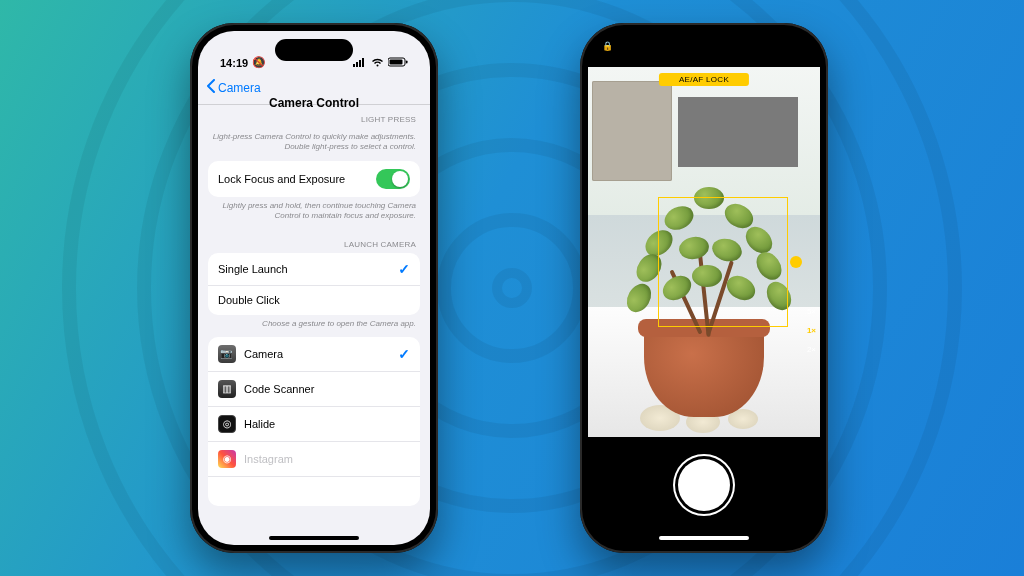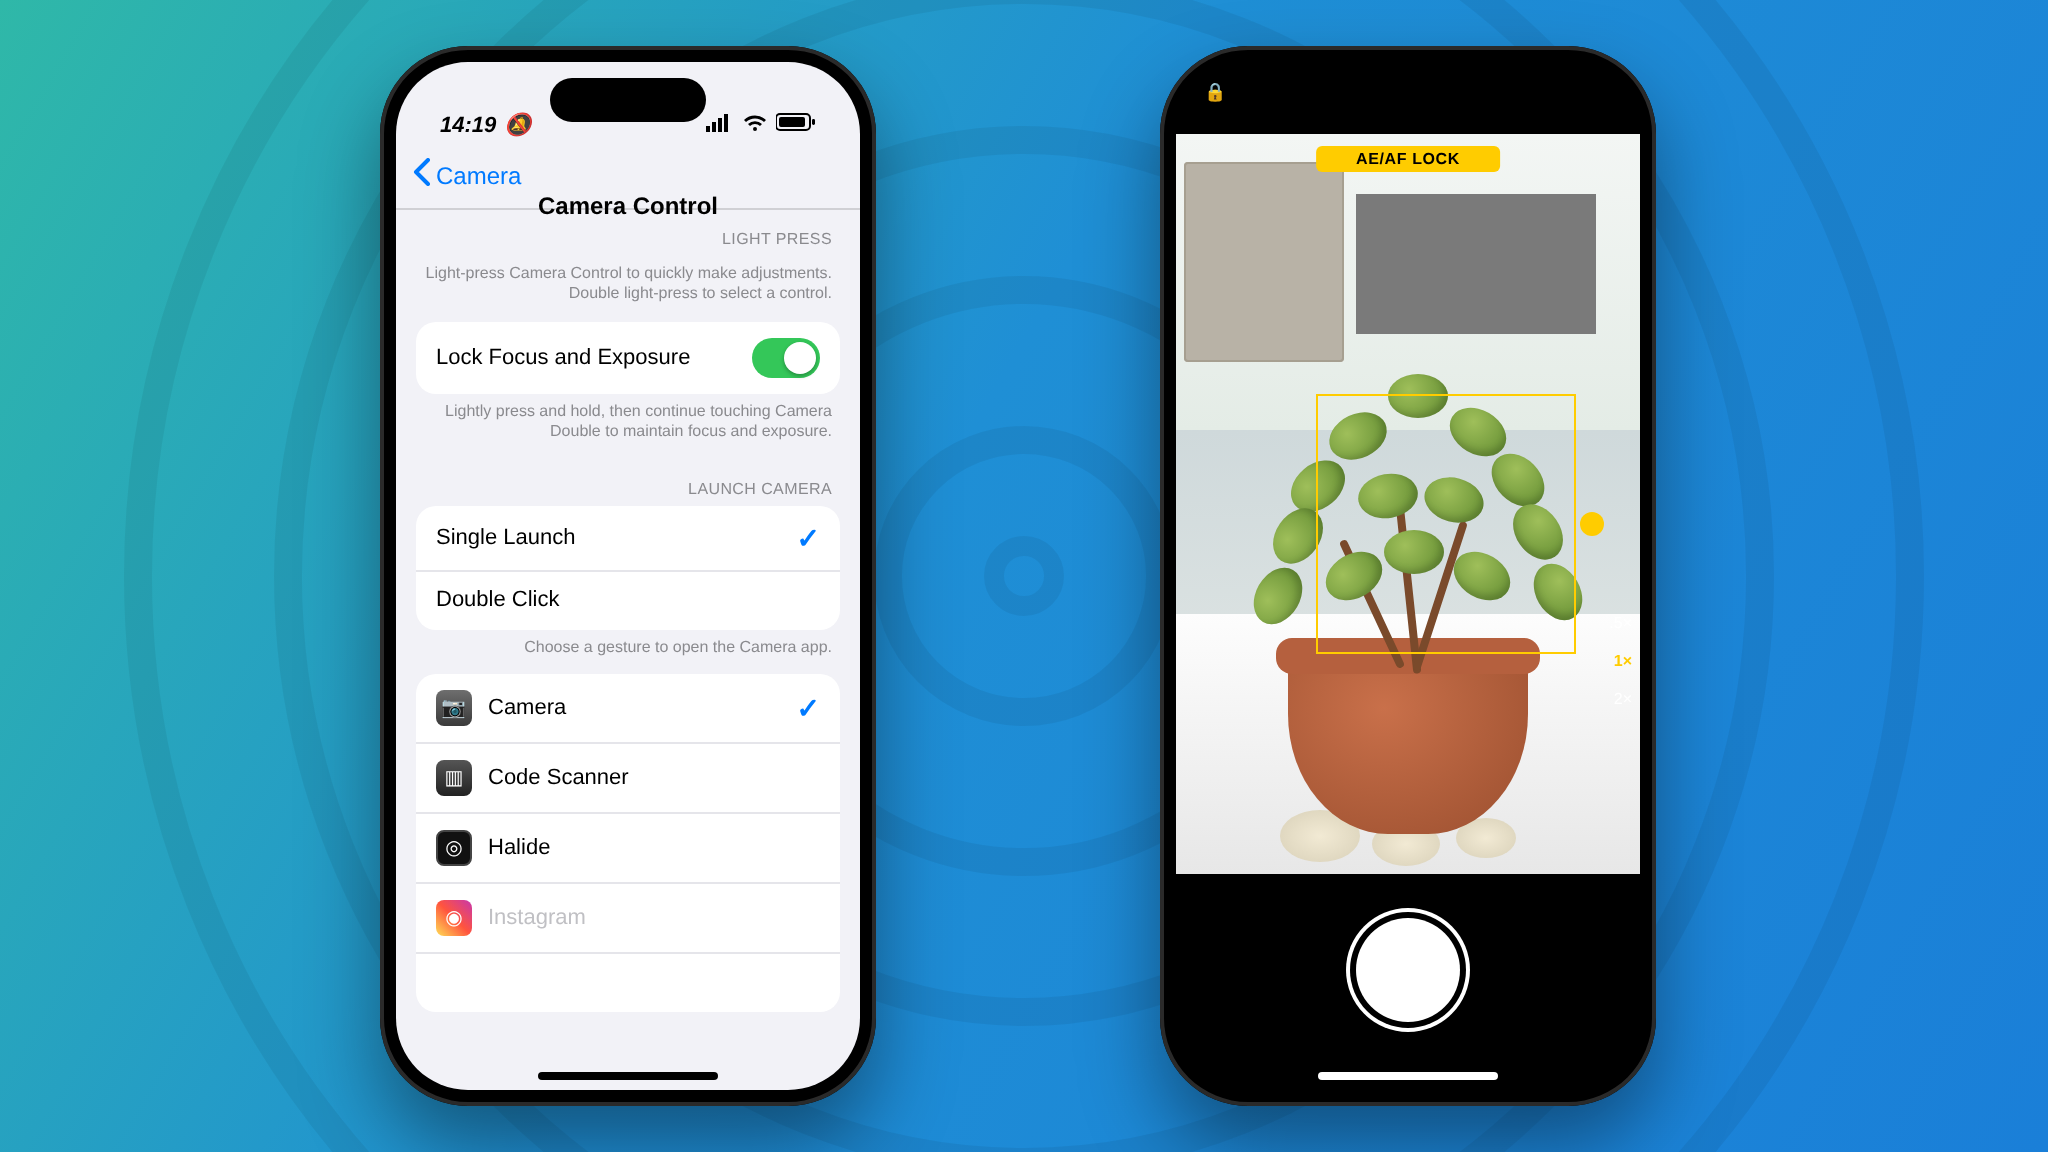--- a/index.html
+++ b/index.html
@@ -72,21 +72,21 @@
     height: 40px;
     display: flex;
     align-items: flex-end;
     justify-content: space-between;
     padding: 0 22px 2px 22px;
     font-size: 11px;
     font-weight: 600;
     position: relative;
     z-index: 10;
   }
-  .status-left { display: flex; align-items: center; gap: 4px; font-style: italic; }
+  .status-left { display: flex; align-items: center; gap: 4px; }
   .status-right { display: flex; align-items: center; gap: 4px; }
 
   .nav-bar {
     height: 34px;
     display: flex;
     align-items: center;
     background: #f2f2f7;
     position: relative;
     border-bottom: 0.5px solid #d0d0d4;
   }
@@ -116,20 +116,21 @@
     color: #8a8a8e;
     text-transform: uppercase;
     padding: 10px 14px 4px;
     letter-spacing: 0.2px;
   }
   .section-footer {
     font-size: 8px;
     color: #8a8a8e;
     padding: 4px 14px 8px;
     line-height: 1.3;
+    font-style: italic;
   }
   .cell-group {
     margin: 0 10px;
     background: #fff;
     border-radius: 10px;
     overflow: hidden;
   }
   .cell {
     display: flex;
     align-items: center;
@@ -205,21 +206,21 @@
     background: linear-gradient(#dfe7ea 0%, #cfd9db 40%, #e8ece9 100%);
     overflow: hidden;
   }
   .ae-lock-badge {
     position: absolute;
     top: 6px; left: 50%;
     transform: translateX(-50%);
     background: #ffcc00;
     color: #000;
     font-size: 8px;
-    font-weight: 700;
+    font-weight: 400;
     padding: 2px 20px;
     border-radius: 3px;
     letter-spacing: 0.3px;
     z-index: 5;
   }
   .sky { position:absolute; inset:0 0 60% 0; background: linear-gradient(#f3f6f4,#e4ece6); }
   .building {
     position: absolute;
     top: 14px; left: 4px;
     width: 80px; height: 100px;
@@ -382,21 +383,21 @@
       <div class="section-header">Light Press</div>
       <div class="section-footer">Light-press Camera Control to quickly make adjustments. Double light-press to select a control.</div>
 
 
       <div class="cell-group">
         <div class="cell">
           <span>Lock Focus and Exposure</span>
           <div class="toggle"></div>
         </div>
       </div>
-      <div class="section-footer">Lightly press and hold, then continue touching Camera Double to maintain focus and exposure.</div>
+      <div class="section-footer">Lightly press and hold, then continue touching Camera Control to maintain focus and exposure.</div>
 
       <div class="section-header">Launch Camera</div>
       <div class="cell-group">
         <div class="cell">
           <span>Single Launch</span>
           <span class="check">✓</span>
         </div>
         <div class="cell">
           <span>Double Click</span>
         </div>

